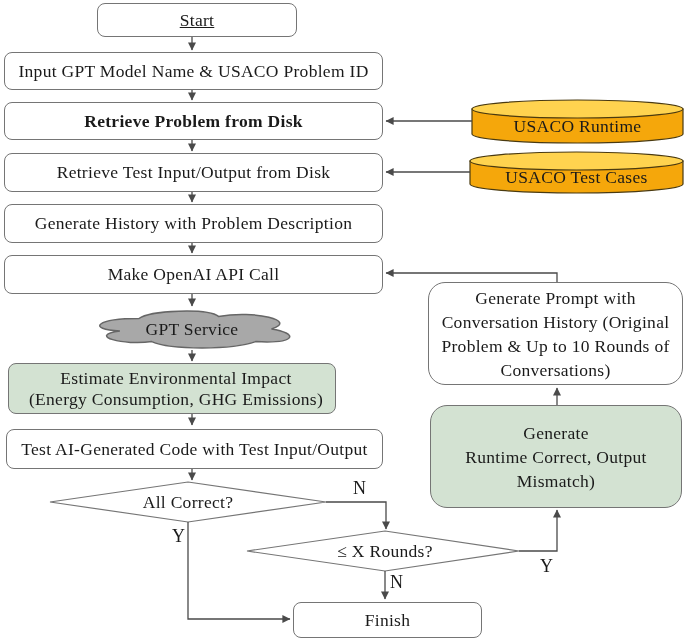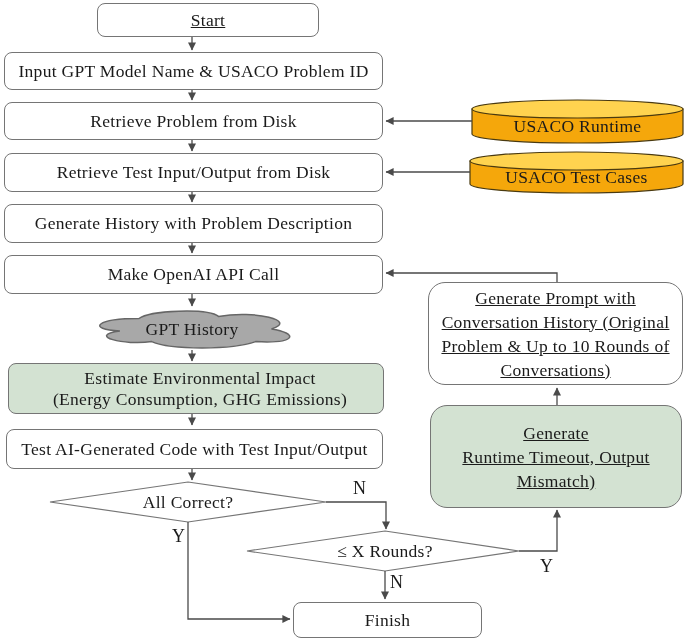--- a/index.html
+++ b/index.html
@@ -20,21 +20,21 @@
     font-family:"Liberation Serif","DejaVu Serif",serif;color:var(--text);
     overflow:hidden;
   }
   .layer{position:absolute;left:0;top:0;z-index:1;}
   .node{
     position:absolute;z-index:2;box-sizing:border-box;
     display:flex;align-items:center;justify-content:center;
     text-align:center;font-size:17.5px;letter-spacing:.3px;line-height:21px;
   }
   .box{background:var(--process-fill);border:1.2px solid var(--border);border-radius:8px;}
-  .big-radius{border-radius:17px;text-decoration:underline;}
+  .big-radius{border-radius:17px;}
   .green{background:var(--highlight-fill);}
   .plain{background:transparent;border:none;}
   .lh24{line-height:24px;}
   .branch{position:absolute;z-index:2;font-size:18px;letter-spacing:.3px;}
   svg line,svg polyline{stroke:var(--line);stroke-width:1.3;fill:none;}
   .shape-outline{stroke:var(--border);stroke-width:1.2;fill:var(--process-fill);}
 </style>
 </head>
 <body>
 
@@ -75,45 +75,45 @@
     <line x1="472" y1="121" x2="386" y2="121" marker-end="url(#ah)"></line>
     <line x1="470" y1="172" x2="386" y2="172" marker-end="url(#ah)"></line>
     <polyline points="557,282 557,273 386,273" marker-end="url(#ah)"></polyline>
     <line x1="557" y1="405" x2="557" y2="388" marker-end="url(#ah)"></line>
     <polyline points="519,551 557,551 557,510" marker-end="url(#ah)"></polyline>
     <polyline points="326,502 386,502 386,529" marker-end="url(#ah)"></polyline>
     <line x1="385" y1="571" x2="385" y2="599" marker-end="url(#ah)"></line>
     <polyline points="188,522 188,619 290,619" marker-end="url(#ah)"></polyline>
   </svg>
 
-  <div class="node box" style="left:97px;top:3px;width:222px;height:34px;text-decoration:underline;">
+  <div class="node box" style="left:97px;top:3px;width:200px;height:34px;text-decoration:underline;">
     <span>Start</span>
   </div>
 
   <div class="node box" style="left:4px;top:52px;width:379px;height:38px;">
     <span>Input GPT Model Name &amp; USACO Problem ID</span>
   </div>
 
-  <div class="node box" style="left:4px;top:102px;width:379px;height:38px;">
+  <div class="node box" style="left:4px;top:102px;width:379px;height:38px;font-weight:bold;">
     <span>Retrieve Problem from Disk</span>
   </div>
 
   <div class="node box" style="left:4px;top:153px;width:379px;height:39px;">
     <span>Retrieve Test Input/Output from Disk</span>
   </div>
 
   <div class="node box" style="left:4px;top:204px;width:379px;height:39px;">
     <span>Generate History with Problem Description</span>
   </div>
 
   <div class="node box" style="left:4px;top:255px;width:379px;height:39px;">
     <span>Make OpenAI API Call</span>
   </div>
 
-  <div class="node box green" style="left:8px;top:363px;width:376px;height:51px;padding-left:8px;">
+  <div class="node box green" style="left:8px;top:363px;width:328px;height:51px;padding-left:8px;">
     <div>
       <div>Estimate Environmental Impact</div>
       <div>(Energy Consumption, GHG Emissions)</div>
     </div>
   </div>
 
   <div class="node box" style="left:6px;top:429px;width:377px;height:40px;">
     <span>Test AI-Generated Code with Test Input/Output</span>
   </div>
 
@@ -126,27 +126,27 @@
       <div>Generate Prompt with</div>
       <div>Conversation History (Original</div>
       <div>Problem &amp; Up to 10 Rounds of</div>
       <div>Conversations)</div>
     </div>
   </div>
 
   <div class="node box green big-radius lh24" style="left:430px;top:405px;width:252px;height:103px;">
     <div>
       <div>Generate</div>
-      <div>Runtime Timeout, Output</div>
+      <div>Runtime Correct, Output</div>
       <div>Mismatch)</div>
     </div>
   </div>
 
   <div class="node plain" style="left:107px;top:318px;width:170px;height:22px;">
-    <span>GPT History</span>
+    <span>GPT Service</span>
   </div>
 
   <div class="node plain" style="left:88px;top:491px;width:200px;height:22px;">
     <span>All Correct?</span>
   </div>
 
   <div class="node plain" style="left:287px;top:540px;width:196px;height:22px;">
     <span>≤ X Rounds?</span>
   </div>
 

